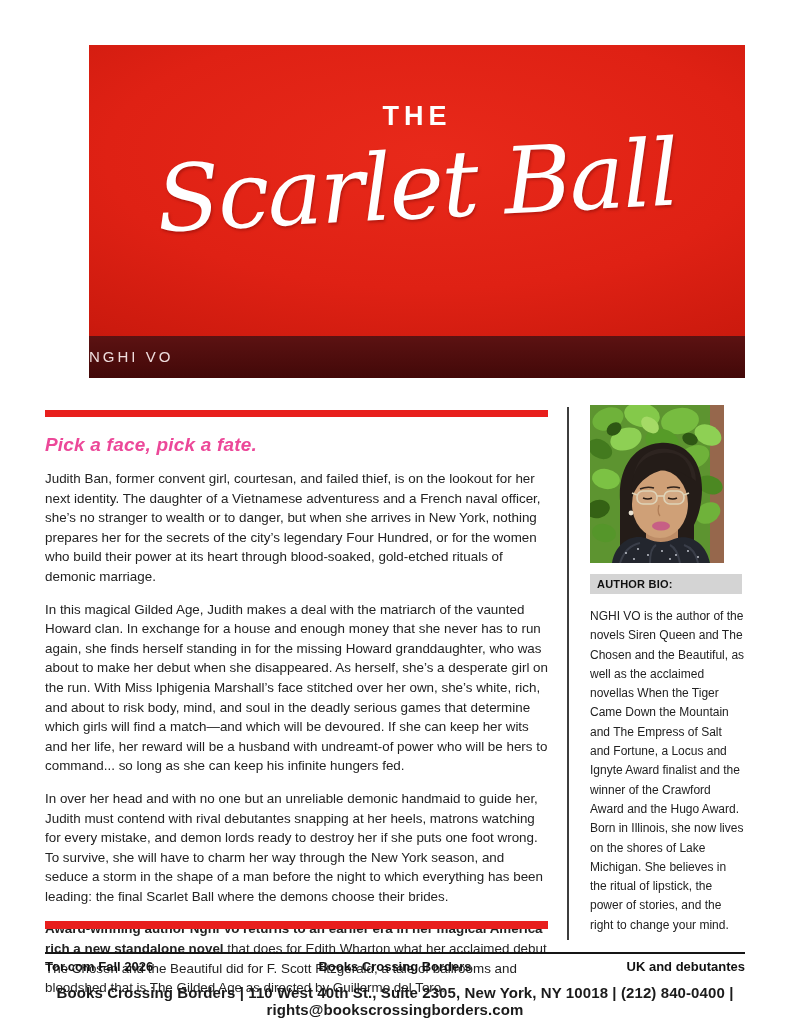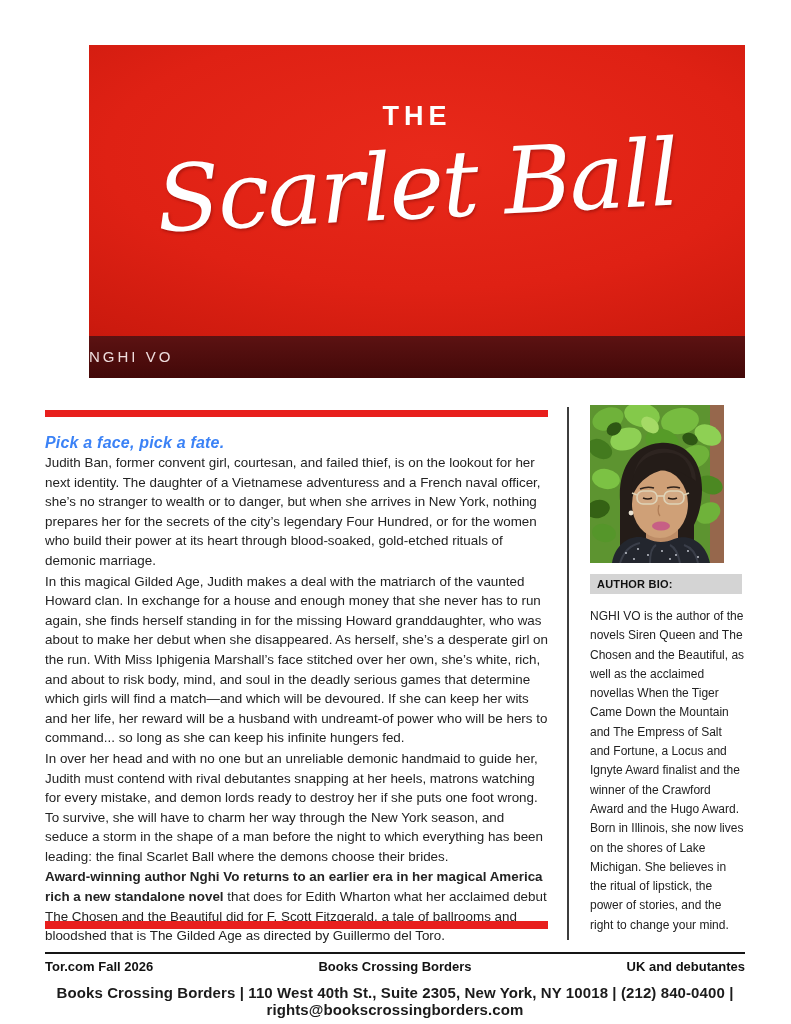--- a/index.html
+++ b/index.html
@@ -65,28 +65,28 @@
     position: absolute;
     left: 45px; top: 410px;
     width: 503px;
   }
   .rule-red {
     width: 100%; height: 7px;
     background: #e81f1d;
   }
   .tagline {
     margin-top: 17px;
-    font-size: 16px;
+    font-size: 19px;
     font-weight: bold;
     font-style: italic;
-    color: #3b82f6;
+    color: #ec4899;
     letter-spacing: 0.2px;
   }
   .body-par {
-    margin-top: 1px;
+    margin-top: 13px;
     font-size: 13.4px;
     line-height: 19.6px;
     color: #232323;
   }
   .body-par .bold-run { font-weight: bold; }
   .rule-red-bottom {
     position: absolute;
     left: 45px; top: 921px;
     width: 503px; height: 8px;
     background: #e81f1d;

